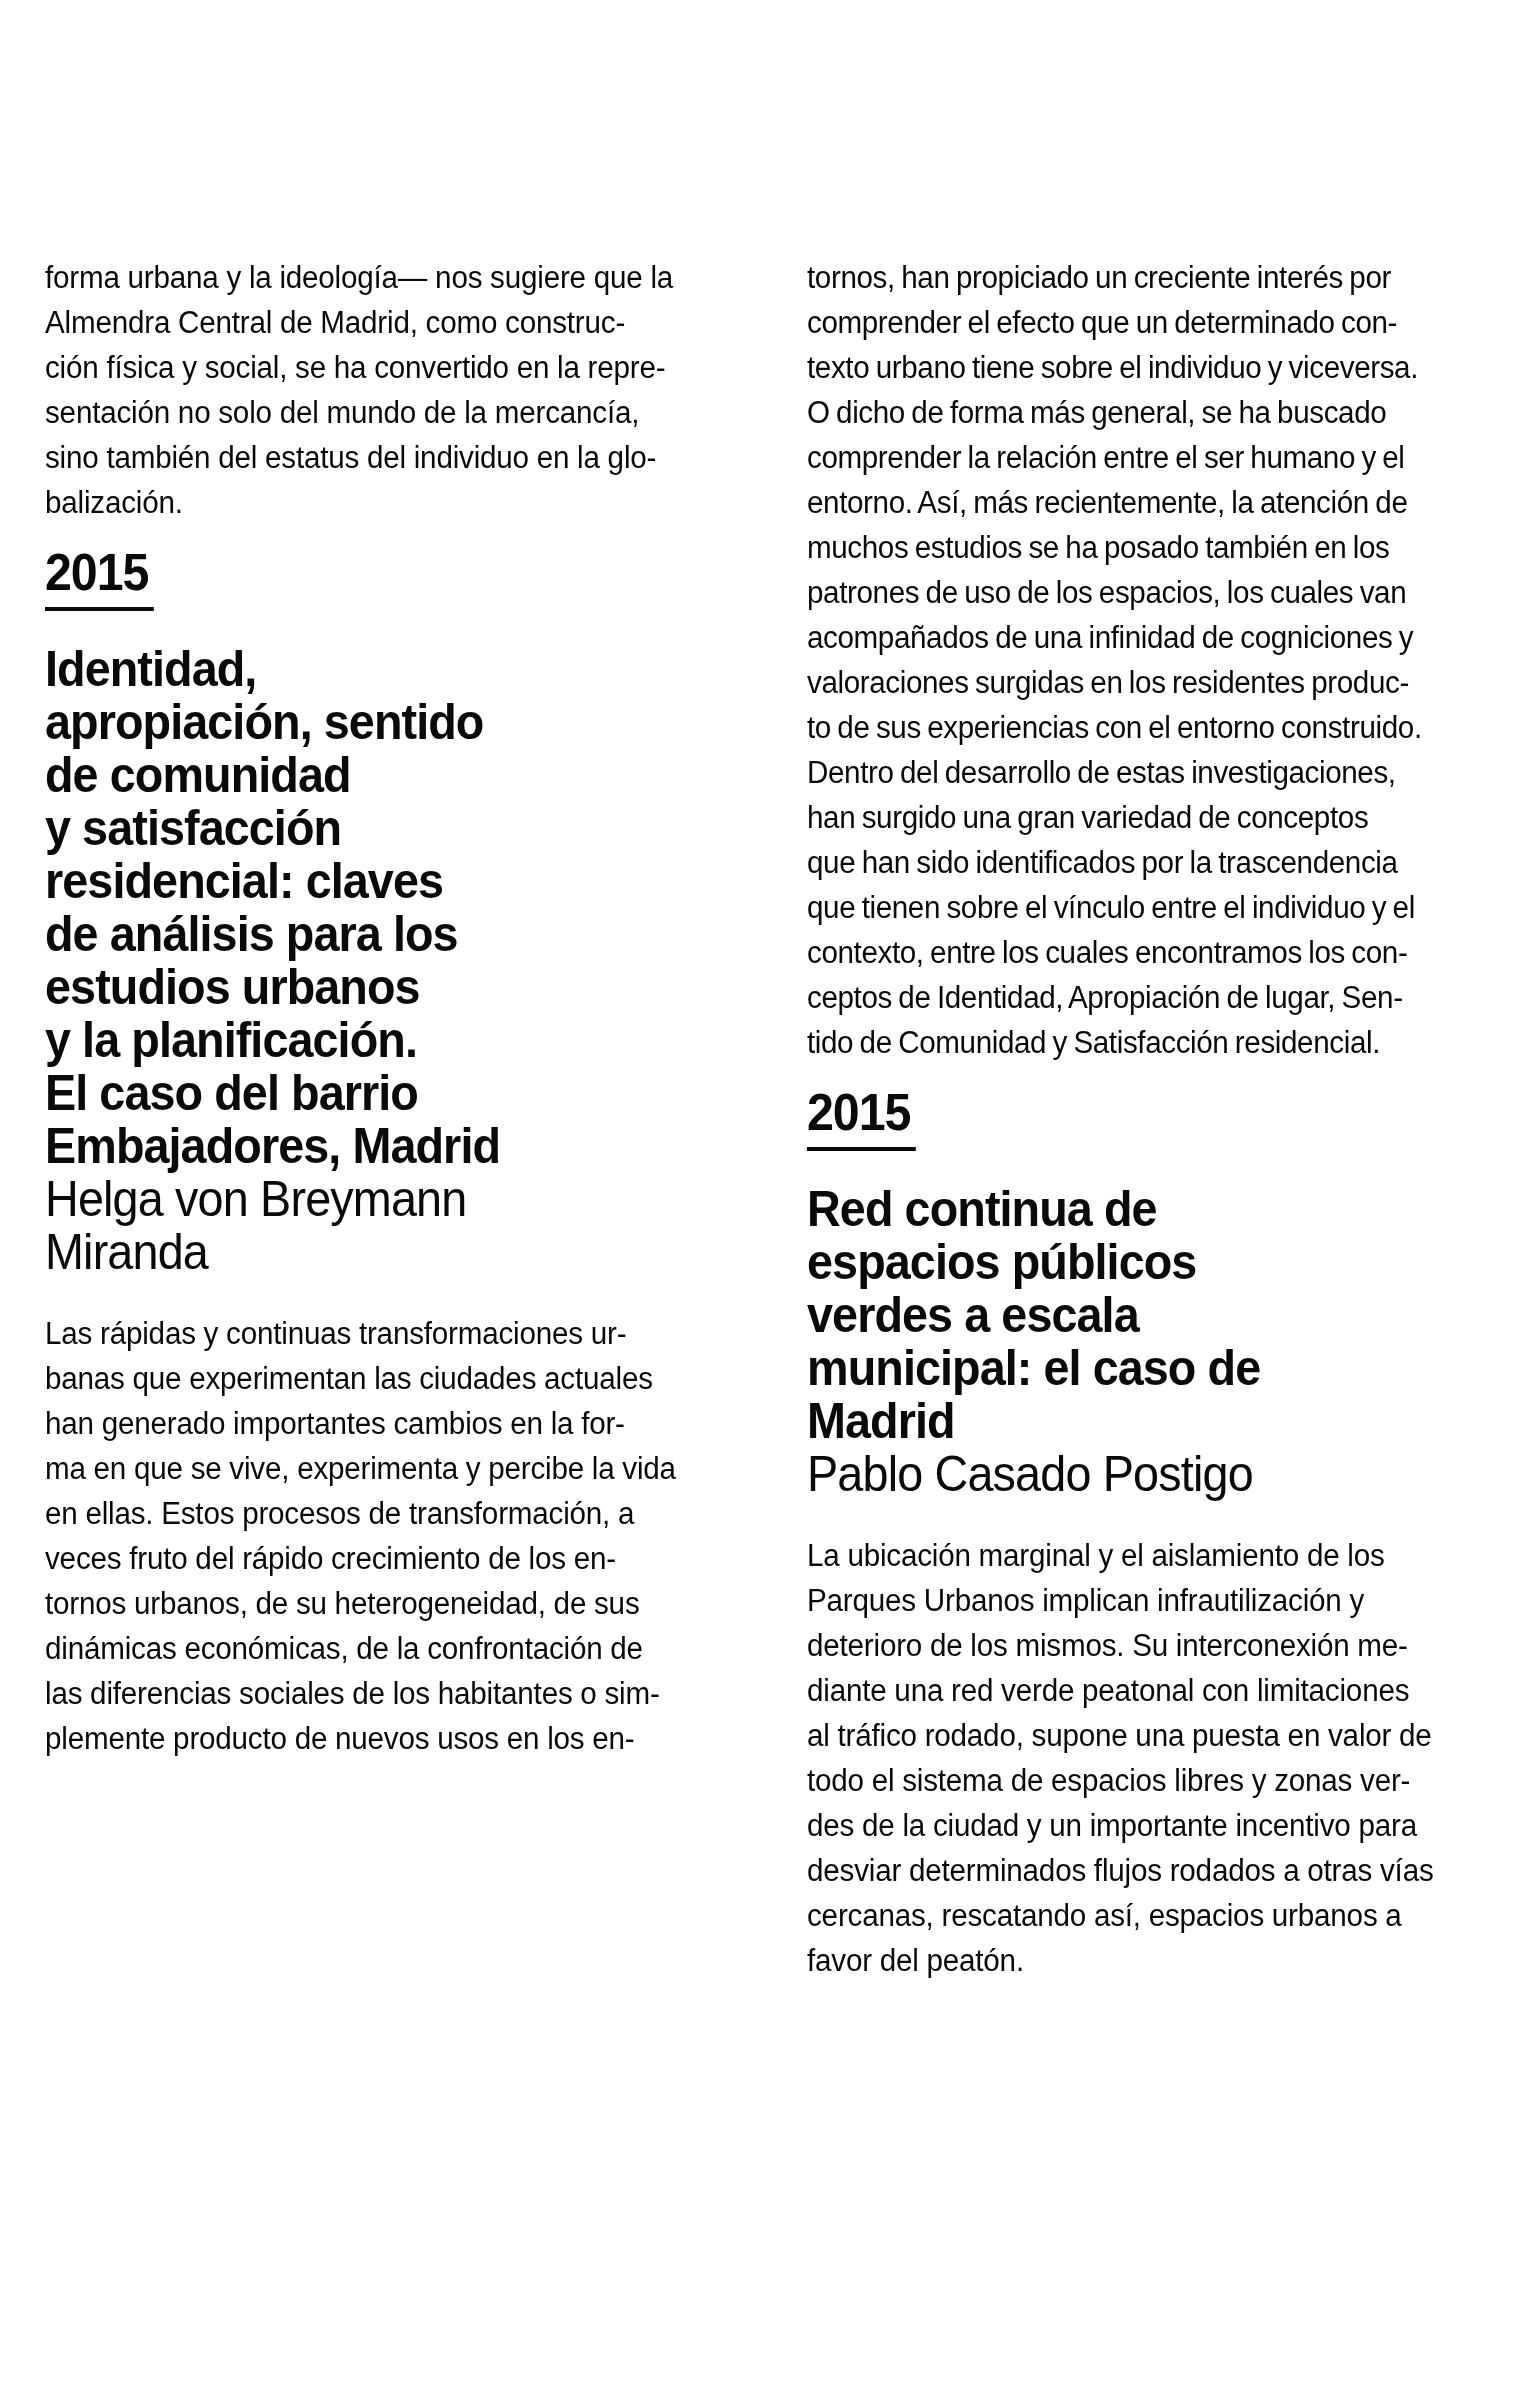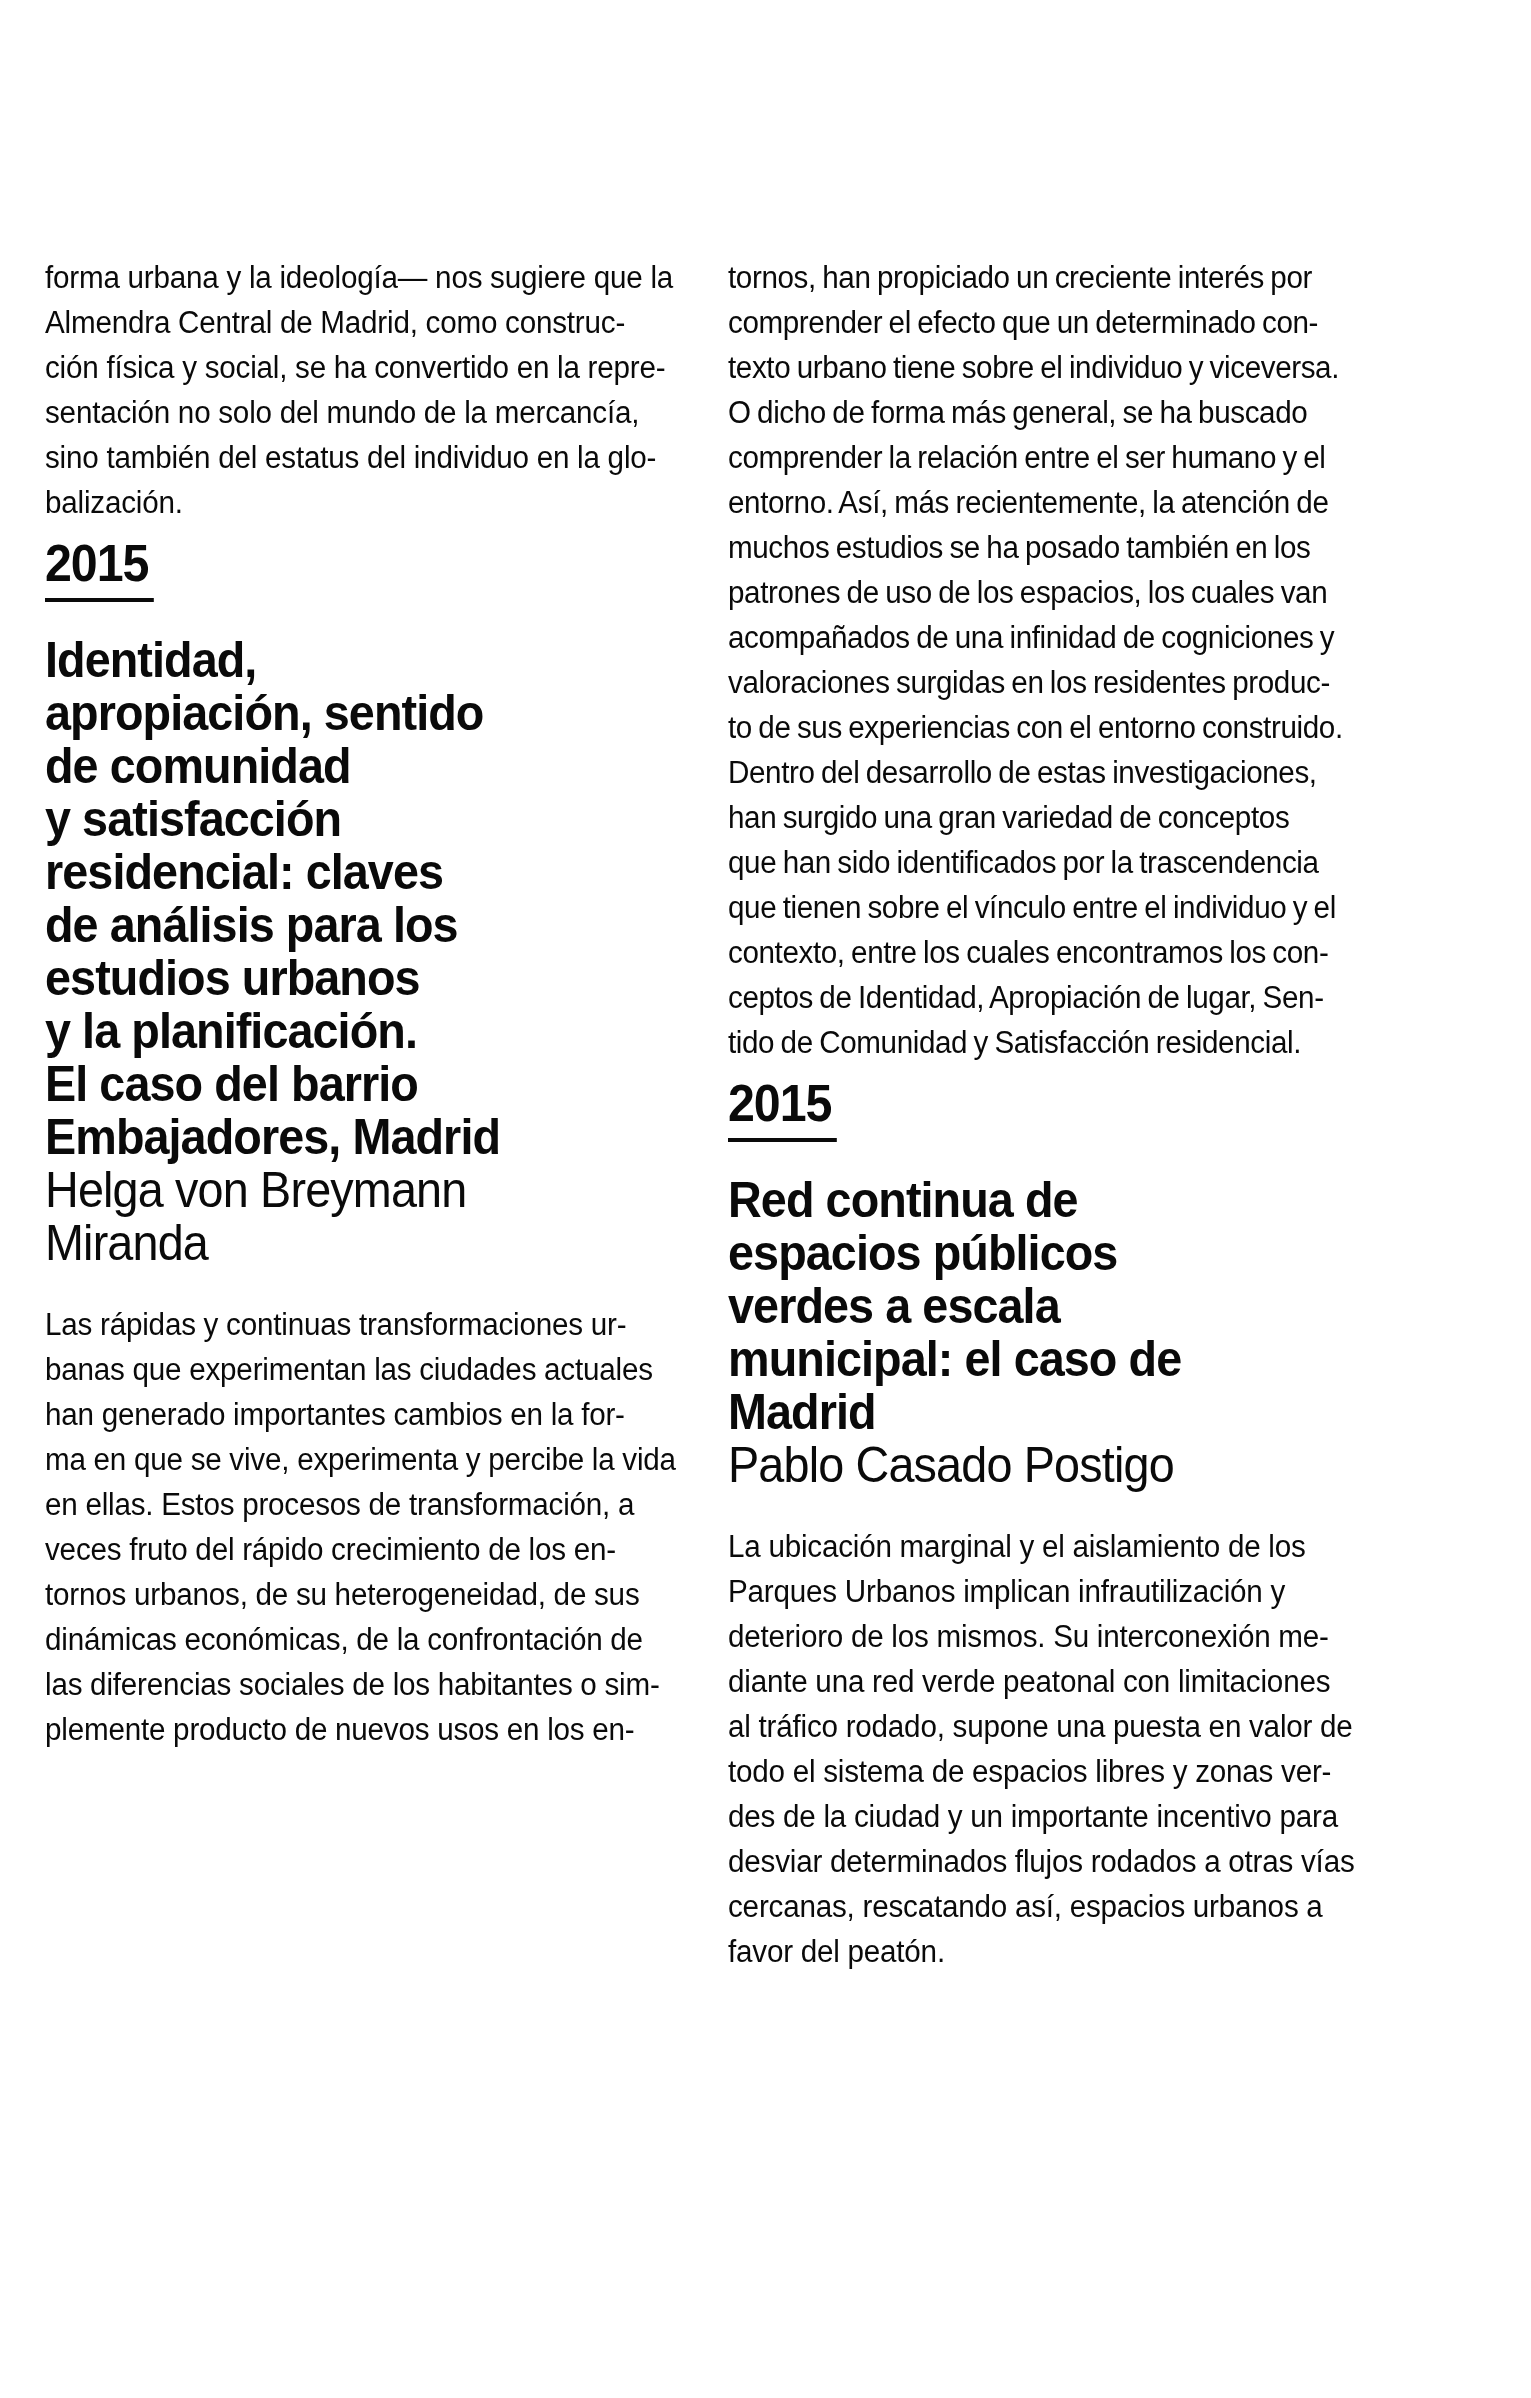--- a/index.html
+++ b/index.html
@@ -25,20 +25,21 @@
     background: #ffffff;
   }
 
   .columns {
     position: absolute;
     left: 45px;
     top: 255px;
     width: 1445px;
     display: flex;
     flex-direction: row;
+    gap: 79px;
     align-items: flex-start;
   }
 
   .column {
     width: 683px;
     display: block;
   }
 
   
   .body-par {
@@ -56,21 +57,21 @@
     word-spacing: -0.2px;
   }
 
   .body-par.tight {
     word-spacing: -1.5px;
     letter-spacing: -0.4px;
   }
 
   
   .year-block {
-    margin-top: 9px;
+    margin-top: 18px;
     margin-bottom: 0;
   }
   .year {
     display: inline-block;
     font-size: 52px;
     line-height: 58px;
     font-weight: 700;
     letter-spacing: -1.1px;
     font-stretch: condensed;
     transform: scaleX(0.93);

